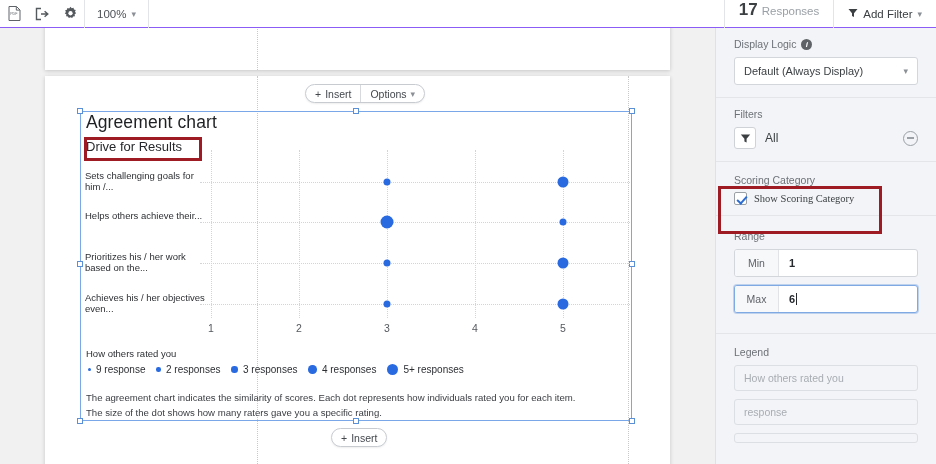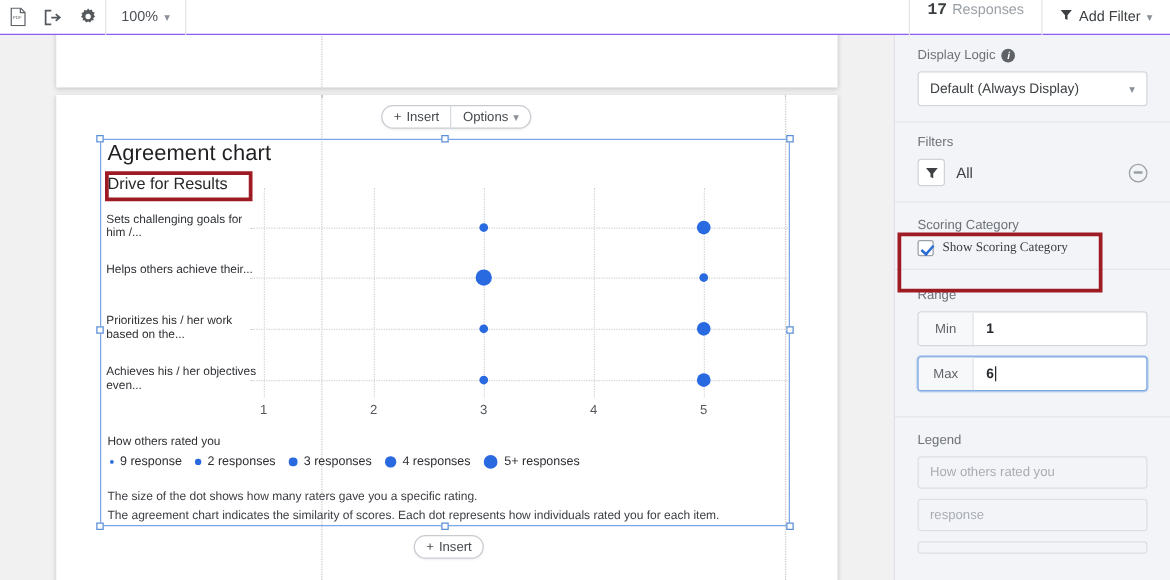--- a/index.html
+++ b/index.html
@@ -27,21 +27,21 @@
   .zoombox {
     display: flex; align-items: center; gap: 5px; height: 28px;
     padding: 0 12px; font-size: 11.5px; color: #4d5156; cursor: pointer;
   }
   .caret { font-size: 9px; color: #8b9096; }
   .tb-right { margin-left: auto; display: flex; align-items: center; height: 28px; }
   .resp-box {
     display: flex; align-items: baseline; gap: 4px; height: 28px;
     padding: 0 14px; font-size: 11.5px; color: #9aa0a6;
   }
-  .resp-num { font-weight: bold; color: #3c4043; font-size: 13px; font-family: Liberation Mono, monospace; }
+  .resp-num { font-weight: bold; color: #3c4043; font-size: 17px; }
   .filter-box {
     display: flex; align-items: center; gap: 5px; height: 28px;
     padding: 0 14px; font-size: 11.5px; color: #3c4043; cursor: pointer;
   }
 
   
   .canvas {
     position: absolute; left: 0; top: 28px; width: 715px; height: 436px;
     background: #f1f1f1; overflow: hidden;
   }
@@ -329,22 +329,22 @@
         <span class="lg-dot" style="width: 8.5px; height: 8.5px; background: rgb(42, 106, 224);"></span>
         <span>4 responses</span>
       </span>
       <span class="lg-item">
         <span class="lg-dot" style="width: 11px; height: 11px; background: rgb(42, 106, 224);"></span>
         <span>5+ responses</span>
       </span>
     </div>
 
   <div class="desc">
+    <div>The agreement chart indicates the similarity of scores. Each dot represents how individuals rated you for each item.</div>
     <div>The size of the dot shows how many raters gave you a specific rating.</div>
-    <div>The agreement chart indicates the similarity of scores. Each dot represents how individuals rated you for each item.</div>
   </div>
 
   <div class="pill-row" style="left:331px; top:428px;">
     <div class="pill-item">
       <span>+</span>
       <span>Insert</span>
     </div>
   </div>
 
   <div class="panel">

